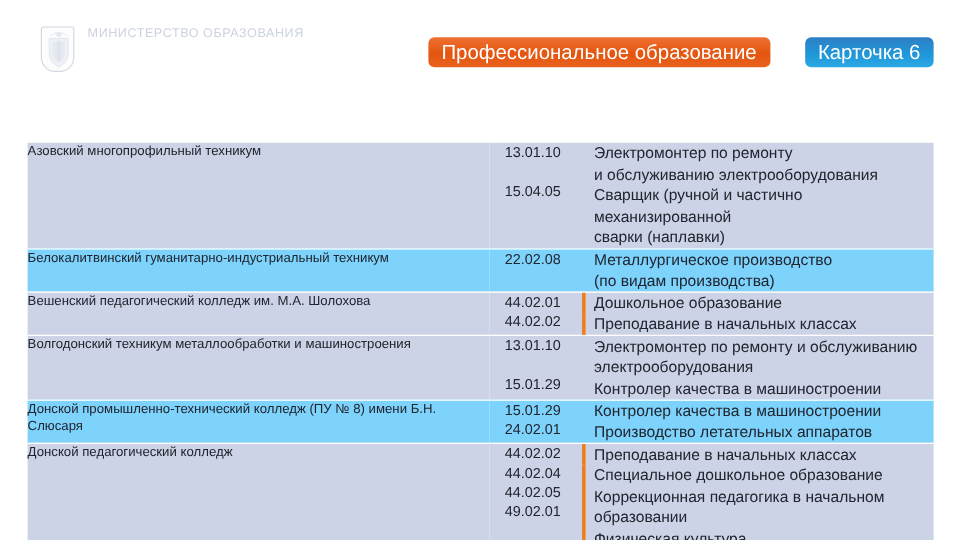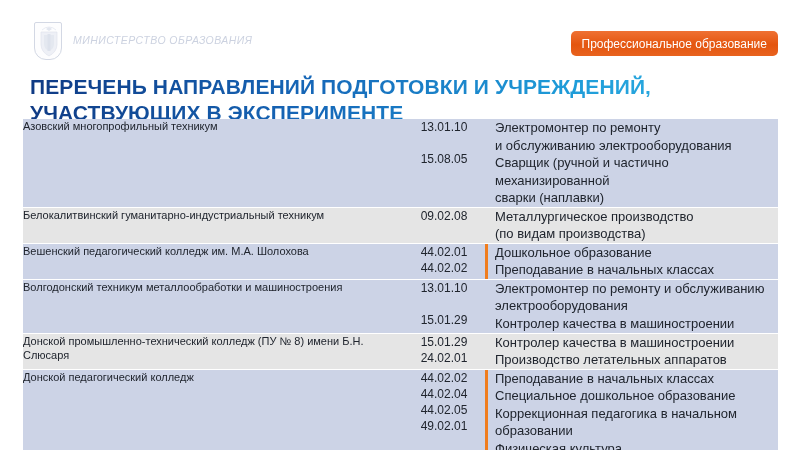--- a/index.html
+++ b/index.html
@@ -7,40 +7,40 @@
     width:800px; height:450px;
     background:#ffffff;
     font-family:"Liberation Sans", sans-serif;
     overflow:hidden;
   }
   .slide { position:relative; width:800px; height:450px; background:#fff; }
 
   
   .header { position:absolute; left:0; top:0; width:800px; height:72px; }
 
-  .brand { position:absolute; left:34px; top:22px; display:flex; align-items:center; gap:11px;font-style:italic; }
+  .brand { position:absolute; left:34px; top:22px; display:flex; align-items:flex-start; gap:11px; }
   .crest {
     width:28px; height:38px;
     border:1px solid #d3d8e4;
     border-radius:2px 2px 12px 12px;
     position:relative;
     background:#fdfdfe;
     overflow:hidden;
   }
   .crest svg { position:absolute; left:1px; top:1px; }
   .brand-text { display:flex; flex-direction:column; gap:2px; }
   .brand-l1, .brand-l2 {
     font-size:10.5px; letter-spacing:.45px; color:#ccd2e0; line-height:1.25;
     white-space:nowrap;
   }
 
   .badges { position:absolute; right:22px; top:31px; display:flex; align-items:center; gap:13px; }
   .badge {
     height:25px; border-radius:5px; display:flex; align-items:center; justify-content:center;
-    padding:0 11px; color:#fff; font-size:12px; white-space:nowrap;margin-left:16px;
+    padding:0 11px; color:#fff; font-size:17px; white-space:nowrap;margin-left:16px;
   }
   .badge-orange { background:linear-gradient(180deg,#ef7133 0%,#e4550f 55%,#e8631f 100%); }
   .badge-blue   { background:linear-gradient(180deg,#2f7fc4 0%,#1f96d8 55%,#2aa9e4 100%); }
 
   
   .title {
     position:absolute; left:30px; top:74px; width:740px;
     font-size:21px; font-weight:bold; line-height:1.22; letter-spacing:.1px;
     text-transform:uppercase;
     background:linear-gradient(95deg,#0f3a84 0%,#1667b8 38%,#1e9bd8 72%,#35b6e6 100%);
@@ -48,21 +48,21 @@
     -webkit-text-fill-color:transparent; color:#1667b8;
   }
 
   
   .table {
     position:absolute; left:23px; top:119px; width:755px;
     border-collapse:collapse; table-layout:fixed;
   }
   .table td { vertical-align:top; padding:0; }
   .row-dark  { background:#ccd3e6; }
-  .row-light { background:#e5e5e5; }
+  .row-light { background:#7dd3fc; }
   .table tr { border-bottom:1px solid #ffffff; }
 
   .c-name { width:385px; padding:7px 8px 7px 12px; }
   .c-code { width:72px; padding:7px 6px 7px 0; text-align:right; }
   .c-desc { padding:7px 8px 7px 0; }
 
   .name-txt { font-size:11px; color:#20252e; line-height:1.32; }
 
   .pairs { display:flex; flex-direction:column; }
   .pair { display:flex; align-items:flex-start; }
@@ -92,37 +92,37 @@
           </g>
         </svg>
       </div>
       <div class="brand-text">
         <span class="brand-l1">МИНИСТЕРСТВО ОБРАЗОВАНИЯ</span>
       </div>
     </div>
 
     <div class="badges">
       <div class="badge badge-orange">Профессиональное образование</div>
+      <div class="badge badge-blue">Карточка 6</div>
     </div>
 
   </div>
 
-  <div class="title">ПЕРЕЧЕНЬ НАПРАВЛЕНИЙ ПОДГОТОВКИ И УЧРЕЖДЕНИЙ, УЧАСТВУЮЩИХ В ЭКСПЕРИМЕНТЕ</div>
 
   <table class="table">
     <tbody>
         <tr class="row-dark">
           <td class="c-name">
             <div class="name-txt">Азовский многопрофильный техникум</div>
           </td>
           <td class="c-code">
             <div class="pairs">
               <div class="code">13.01.10</div>
               <div class="code">&nbsp;</div>
-              <div class="code">15.08.05</div>
+              <div class="code">15.04.05</div>
               <div class="code">&nbsp;</div>
             </div>
           </td>
           <td class="c-desc">
             <div class="pairs">
               <div class="pair">
                 <div class="bar-cell">
                   <div class="bar none"></div>
                 </div>
                 <div class="desc">
@@ -141,21 +141,21 @@
               </div>
             </div>
           </td>
         </tr>
         <tr class="row-light">
           <td class="c-name">
             <div class="name-txt">Белокалитвинский гуманитарно-индустриальный техникум</div>
           </td>
           <td class="c-code">
             <div class="pairs">
-              <div class="code">09.02.08</div>
+              <div class="code">22.02.08</div>
               <div class="code">&nbsp;</div>
             </div>
           </td>
           <td class="c-desc">
             <div class="pairs">
               <div class="pair">
                 <div class="bar-cell">
                   <div class="bar none"></div>
                 </div>
                 <div class="desc">

